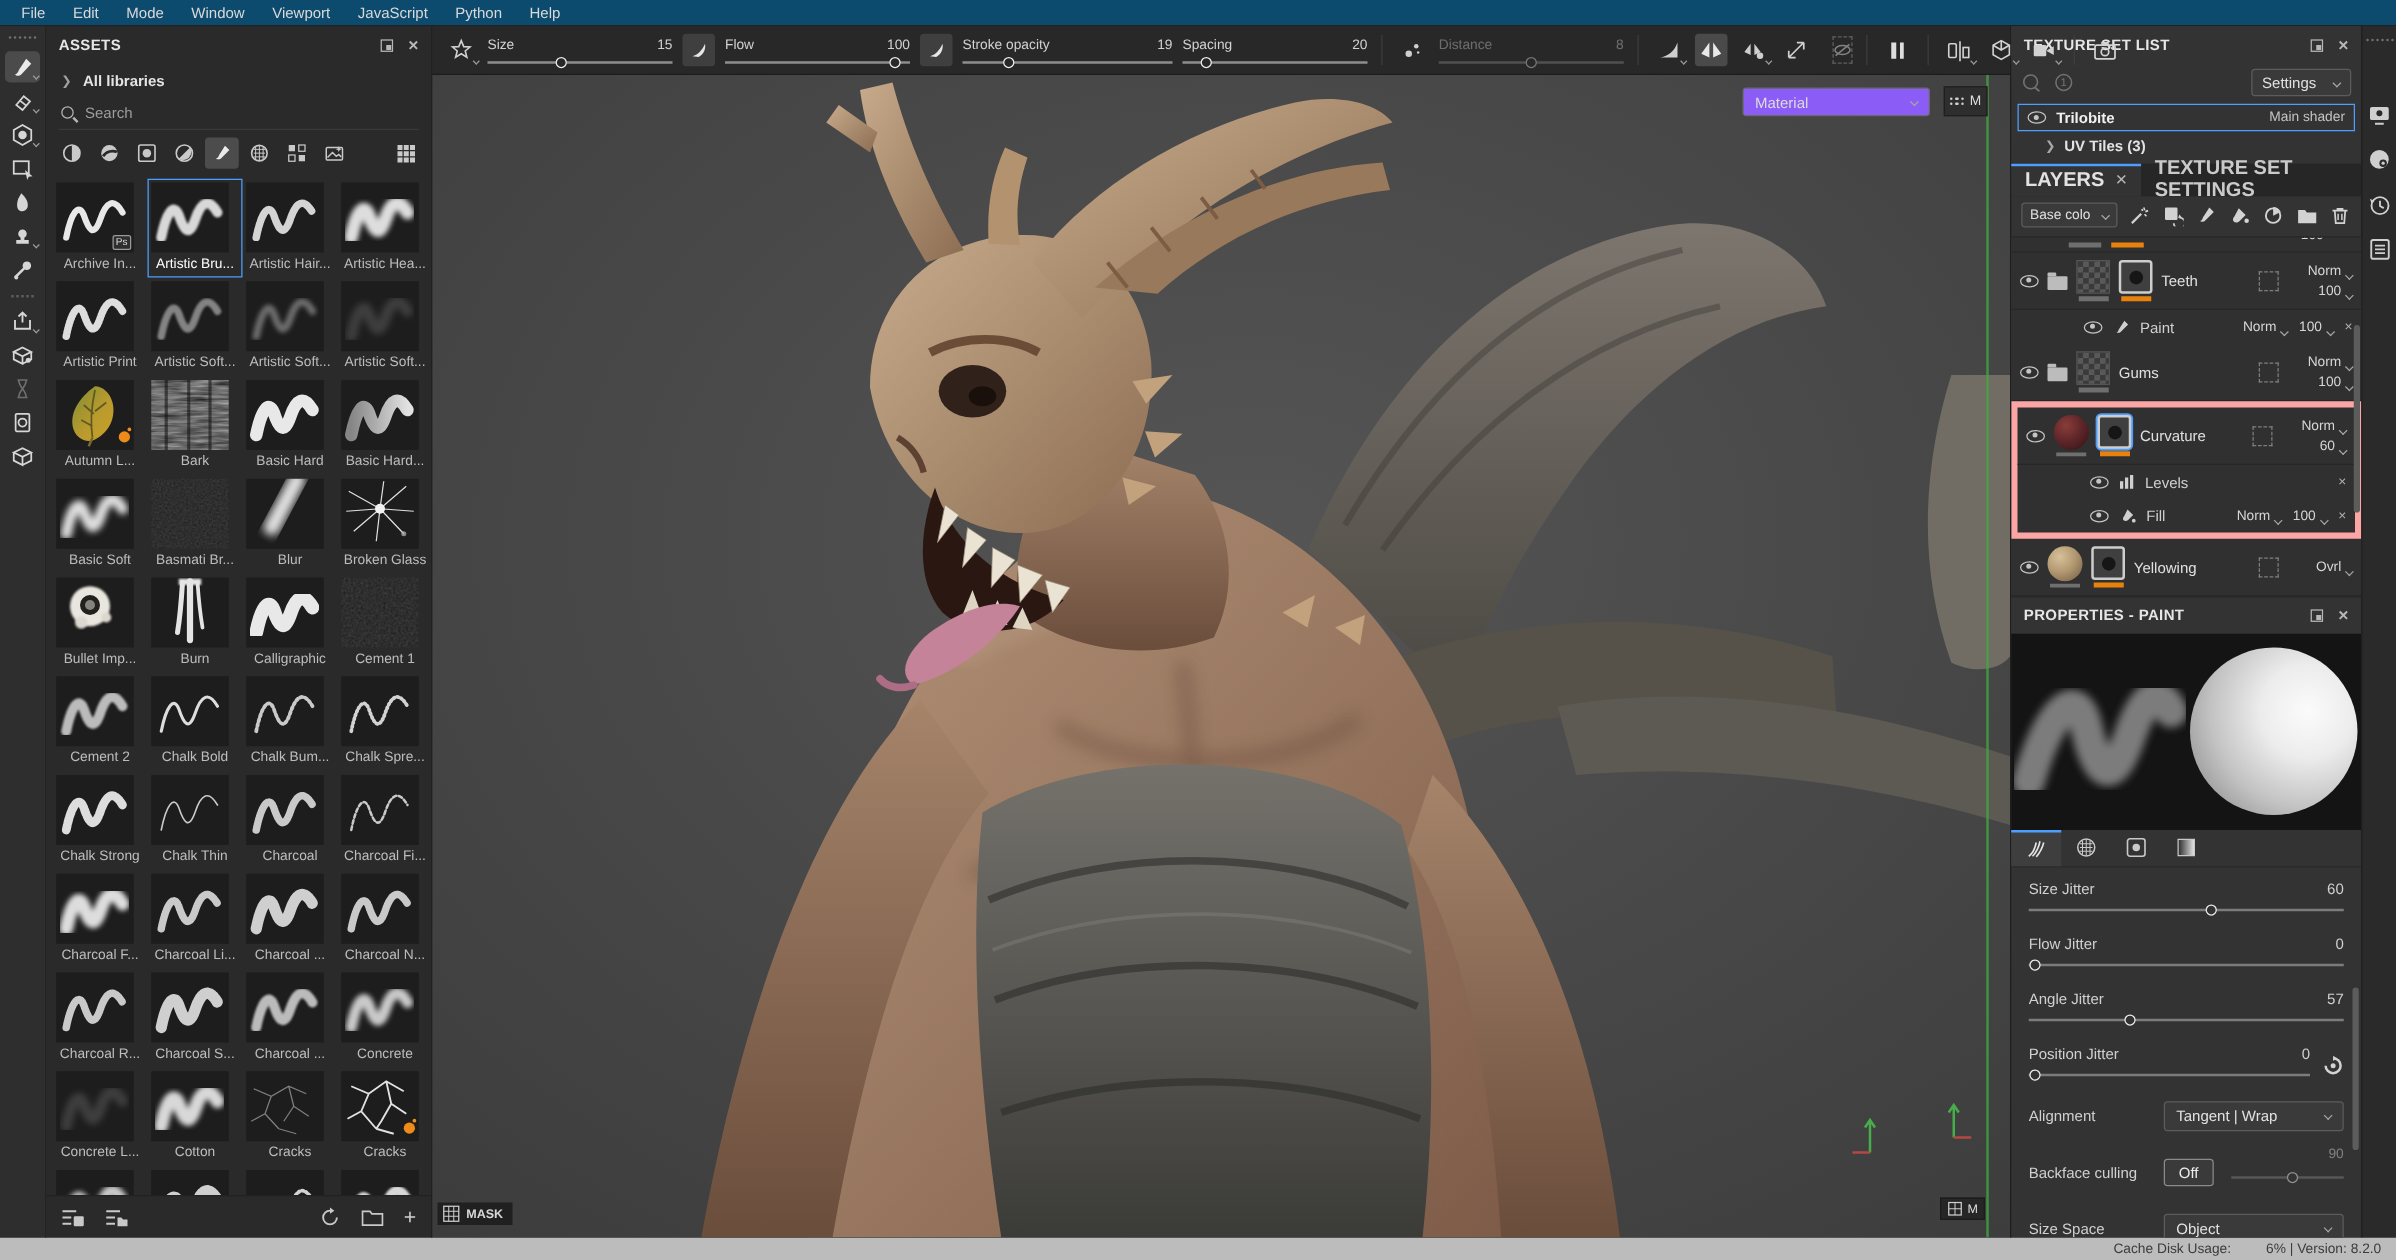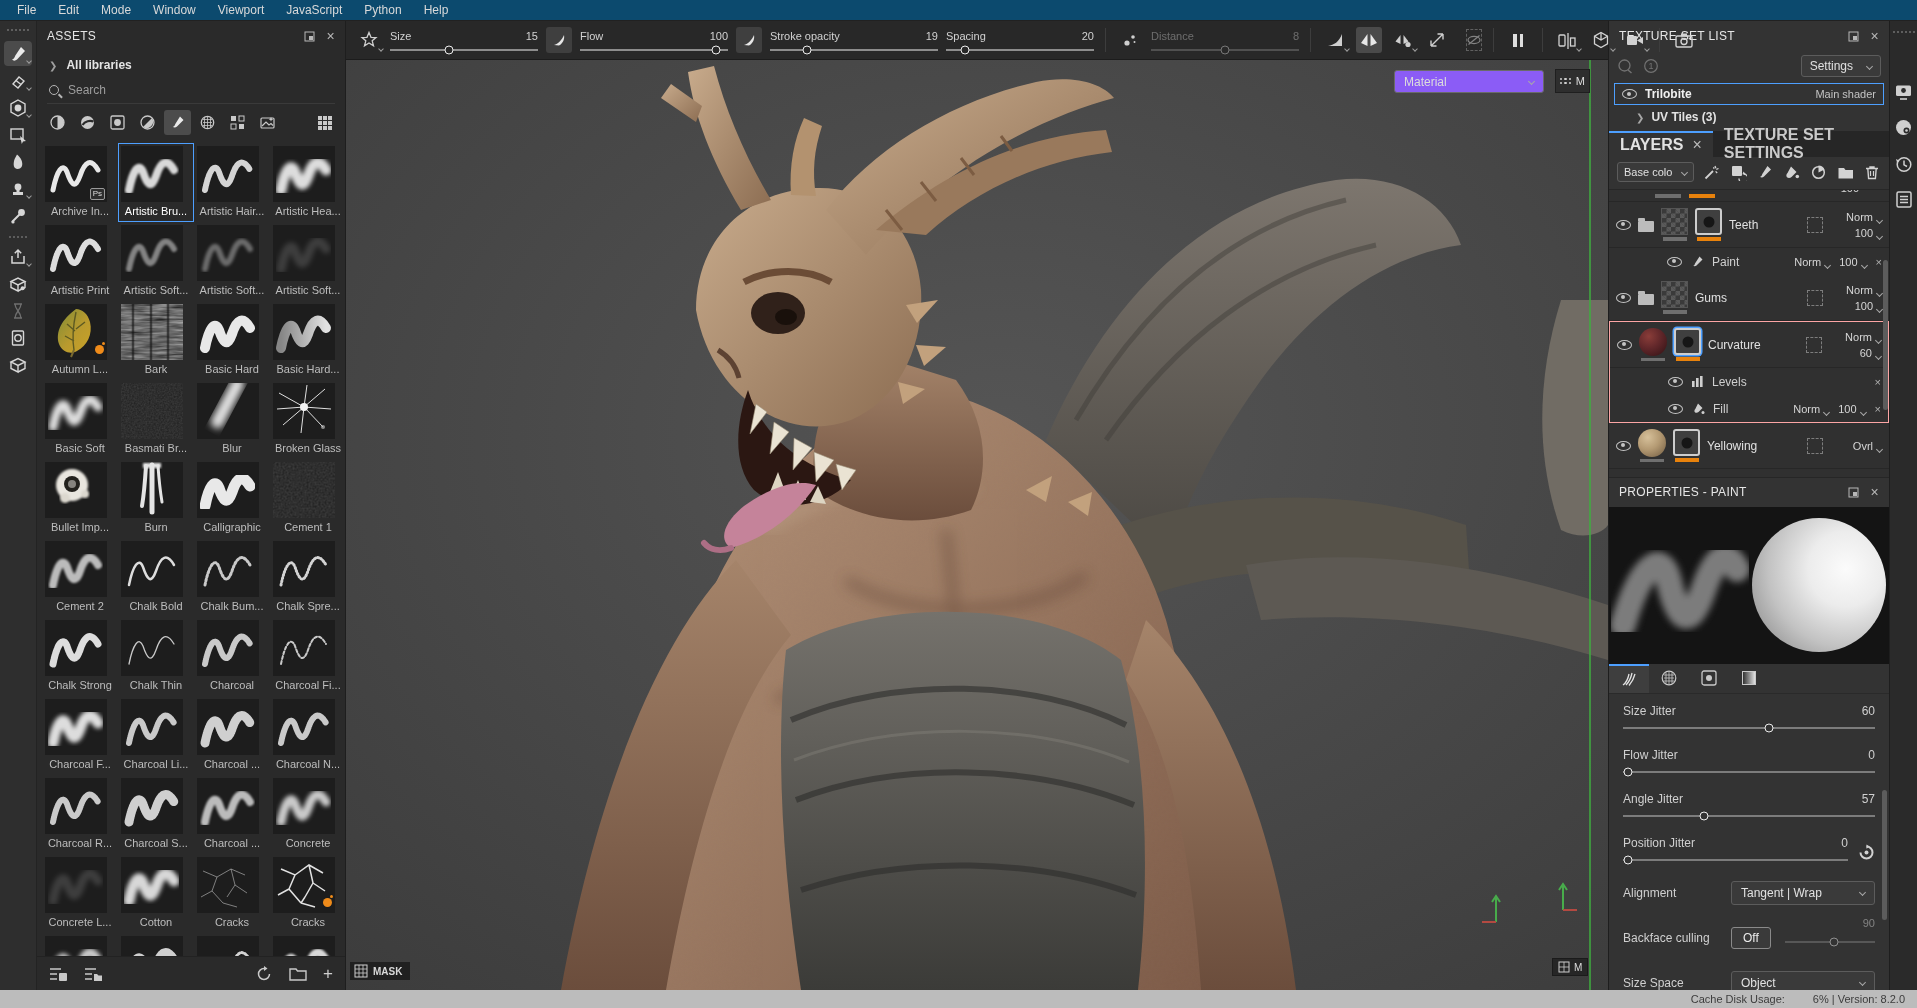--- a/index.html
+++ b/index.html
@@ -17,21 +17,21 @@
   .grip{display:flex;gap:2px;margin:2px 0 10px}
   .grip i{width:2px;height:2px;background:#707070;border-radius:50%}
   .tsi{width:28px;height:25px;display:flex;align-items:center;justify-content:center;position:relative;margin:0 0 2px}
   .tsi.active{background:#4b4b4b;border-radius:4px}
   .tsi .cvs{position:absolute;right:1px;bottom:3px;width:4px;height:4px;border-right:1px solid #9d9d9d;border-bottom:1px solid #9d9d9d;transform:rotate(45deg)}
   .tsep{display:flex;gap:2px;margin:6px 0}
   .tsep i{width:2px;height:2px;background:#5d5d5d}
   .dim{opacity:.4}
   
   .assets{width:309px;background:#2a2a2a;border-right:1px solid #1e1e1e;display:flex;flex-direction:column;flex:none}
-  .phead{height:30px;min-height:30px;display:flex;align-items:center;padding:0 10px;font-weight:normal;color:#e6e6e6;letter-spacing:.3px}
+  .phead{height:30px;min-height:30px;display:flex;align-items:center;padding:0 10px;font-weight:bold;color:#e6e6e6;letter-spacing:.3px}
   .phsp{flex:1}
   .phic{margin-left:12px;color:#b8b8b8;display:flex;align-items:center}
   .alibs{display:flex;align-items:center;gap:9px;padding:7px 12px 3px;color:#e4e4e4;font-weight:bold}
   .alibs .arr{color:#9f9f9f;font-size:10px;font-weight:normal}
   .searchrow{display:flex;align-items:center;gap:9px;margin:4px 10px 0;padding:4px 2px 6px;border-bottom:1px solid #3a3a3a;color:#9d9d9d}
   .i-search{width:10px;height:10px;border:1.6px solid #b5b5b5;border-radius:50%;position:relative;flex:none}
   .i-search::after{content:"";position:absolute;width:5px;height:1.6px;background:#b5b5b5;left:8px;top:9px;transform:rotate(45deg)}
   .filterrow{display:flex;align-items:center;gap:3px;padding:6px 7px 4px}
   .fico{width:27px;height:25px;display:flex;align-items:center;justify-content:center;border-radius:3px}
   .fico.active{background:#4c4c4c}
@@ -93,21 +93,21 @@
   .ltoolbar{display:flex;align-items:flex-start;gap:8px;padding:5px 8px;height:32px}
   .chandrop{display:flex;align-items:center;border:1px solid #5c5c5c;border-radius:3px;padding:3px 6px;background:#3a3a3a;font-size:11px;color:#e0e0e0;gap:6px;flex:none}
   .lic{display:flex;align-items:center;justify-content:center;width:20px;height:20px}
   .llist{flex:1;overflow:hidden;background:#303030;border-top:1px solid #272727;position:relative}
   .sliver{height:12px;border-bottom:1px solid #272727;position:relative;overflow:hidden}
   .sliver .gb{position:absolute;left:46px;bottom:3px;width:26px;height:4px;background:#6f6f6f}
   .sliver .ob{position:absolute;left:80px;bottom:3px;width:26px;height:4px;background:#e8820c}
   .sliver .cut{position:absolute;right:30px;top:-8px;color:#d5d5d5;font-size:11px}
   .lrow{display:flex;align-items:center;gap:7px;padding:0 7px;height:46px;border-bottom:1px solid #272727}
   .lsub{height:27px;padding-left:58px;gap:8px;border-bottom:none}
-  .curvgroup{border:1px solid #fca5a5}
+  .curvgroup{border:5px solid #fca5a5}
   .i-eye{display:inline-block;width:15px;height:10px;border:1.3px solid #c4c4c4;border-radius:50%;position:relative;flex:none}
   .i-eye::after{content:"";position:absolute;left:4px;top:1.6px;width:4.2px;height:4.2px;background:#c4c4c4;border-radius:50%}
   .i-folder{width:16px;height:11px;background:#bcbcbc;border-radius:1px;position:relative;margin-top:3px;flex:none}
   .i-folder::before{content:"";position:absolute;top:-3px;left:0;width:7px;height:3px;background:#bcbcbc;border-radius:1px 1px 0 0}
   .thumbwrap{display:flex;flex-direction:column;align-items:center;gap:2px;flex:none}
   .checker{width:27px;height:27px;background-image:linear-gradient(45deg,#5a5a5a 25%,transparent 25%,transparent 75%,#5a5a5a 75%),linear-gradient(45deg,#5a5a5a 25%,#3a3a3a 25%,#3a3a3a 75%,#5a5a5a 75%);background-size:9px 9px;background-position:0 0,4.5px 4.5px;border:1px solid #555}
   .maskth{width:27px;height:27px;background:#3f3f3f;border:2px solid #cdcdcd;border-radius:3px;position:relative}
   .maskth::after{content:"";position:absolute;left:50%;top:50%;transform:translate(-50%,-50%);width:11px;height:11px;border-radius:50%;background:#161616}
   .maskth.bsel{box-shadow:0 0 0 1.5px #4d9fff}
   .sph{width:28px;height:28px;border-radius:50%}

